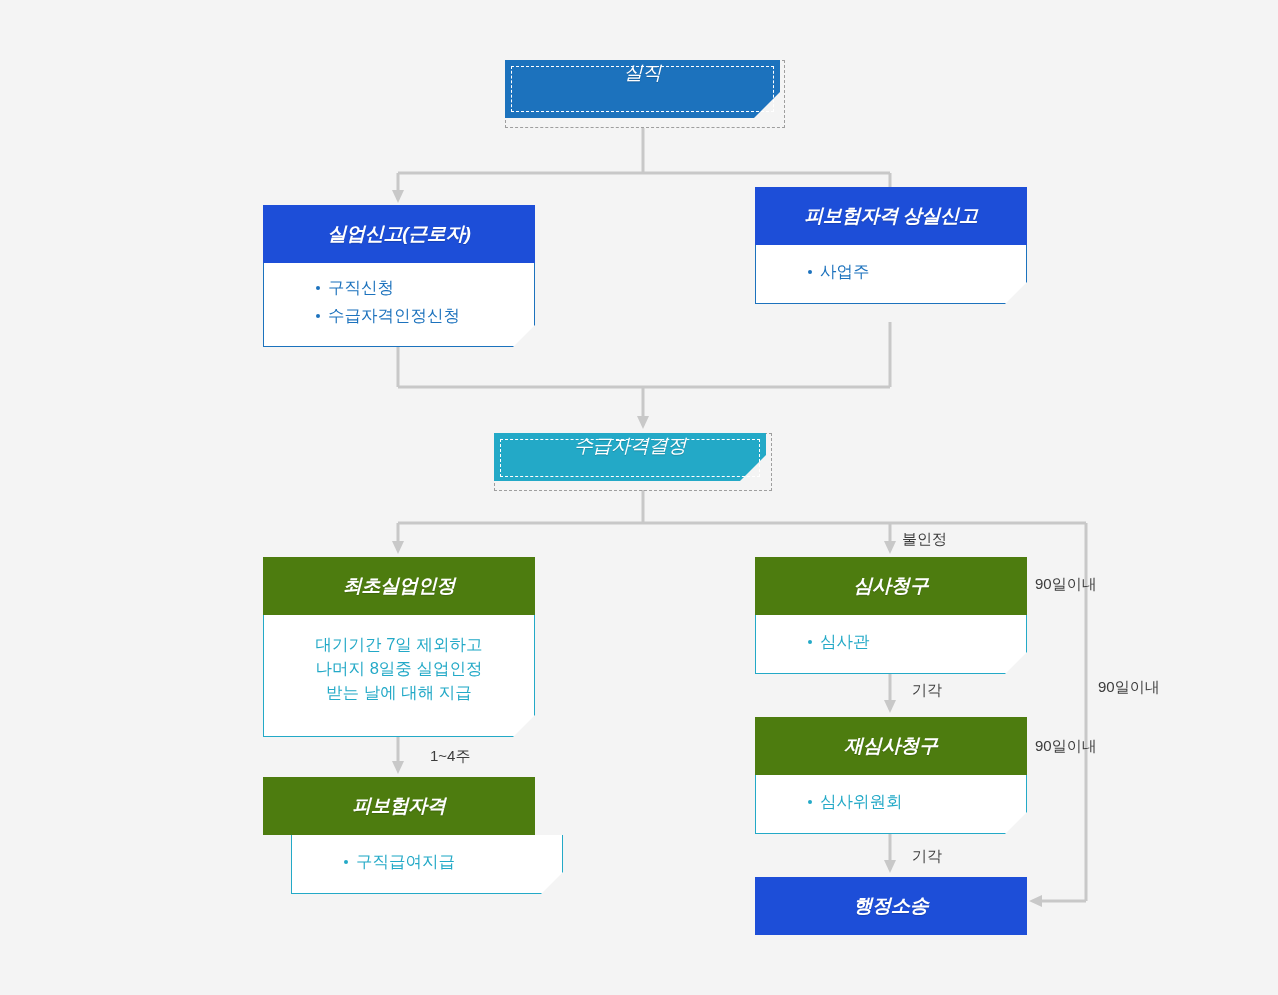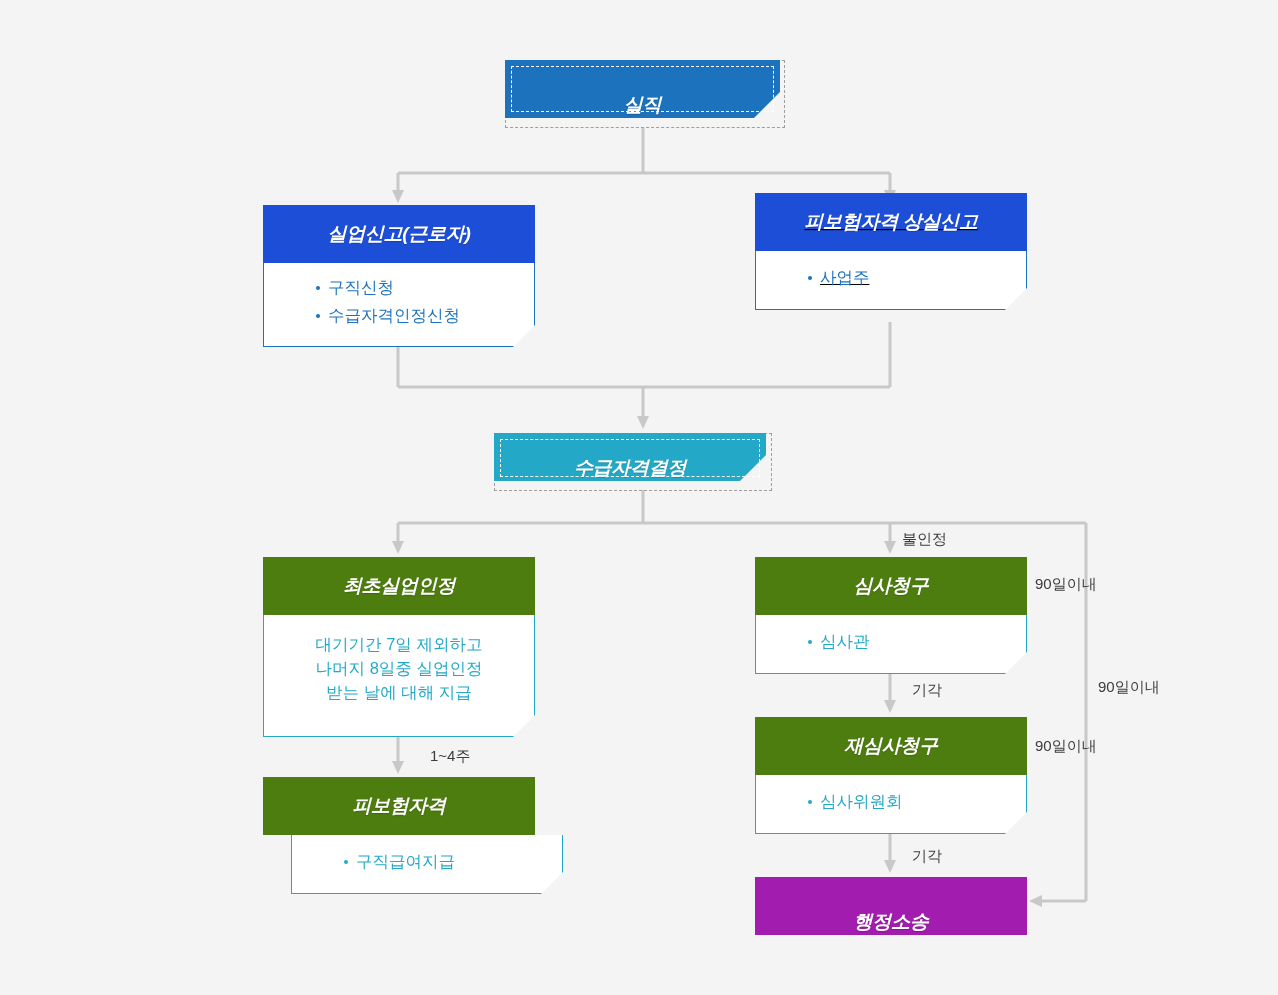--- a/index.html
+++ b/index.html
@@ -96,56 +96,56 @@
     left: 0; top: 0;
     width: 100%;
     height: 100%;
     border: 1px dashed #9e9e9e;
     box-sizing: border-box;
   }
   .ribbon .fill {
     position: absolute;
     box-sizing: border-box;
     display: flex;
-    align-items: flex-end;
+    align-items: flex-start;
+    justify-content: center;
+    color: #fff;
+    font-style: italic;
+    font-weight: normal;
+    letter-spacing: -0.3px;
+    text-shadow: 0 1px 1px rgba(0,0,0,0.18);
+    clip-path: polygon(0 0, 100% 0, 100% calc(100% - 26px), calc(100% - 26px) 100%, 0 100%);
+  }
+  .ribbon .innerdash {
+    position: absolute;
+    border: 1px dashed #ffffff;
+    box-sizing: border-box;
+    pointer-events: none;
+  }
+  .ribbon.blue .fill { background: #1c72bd; }
+  .ribbon.teal .fill { background: #23a9c7; }
+
+  
+  .edge-label {
+    position: absolute;
+    color: #3c3c3c;
+    white-space: nowrap;
+  }
+  .plain-box {
+    position: absolute;
+    box-sizing: border-box;
+    display: flex;
+    align-items: center;
     justify-content: center;
     color: #fff;
     font-style: italic;
     font-weight: bold;
     letter-spacing: -0.3px;
     text-shadow: 0 1px 1px rgba(0,0,0,0.18);
-    clip-path: polygon(0 0, 100% 0, 100% calc(100% - 26px), calc(100% - 26px) 100%, 0 100%);
-  }
-  .ribbon .innerdash {
-    position: absolute;
-    border: 1px dashed #ffffff;
-    box-sizing: border-box;
-    pointer-events: none;
-  }
-  .ribbon.blue .fill { background: #1c72bd; }
-  .ribbon.teal .fill { background: #23a9c7; }
-
-  
-  .edge-label {
-    position: absolute;
-    color: #3c3c3c;
-    white-space: nowrap;
-  }
-  .plain-box {
-    position: absolute;
-    box-sizing: border-box;
-    display: flex;
-    align-items: flex-end;
-    justify-content: center;
-    color: #fff;
-    font-style: italic;
-    font-weight: bold;
-    letter-spacing: -0.3px;
-    text-shadow: 0 1px 1px rgba(0,0,0,0.18);
-    background: #a21caf;
+    background: #1d4ed8;
   }
 </style>
 </head>
 <body>
 
 <div id="canvas">
 
   <svg class="wires" viewBox="0 0 1278 995" xmlns="http://www.w3.org/2000/svg">
     <defs>
       <marker id="ah" markerWidth="14" markerHeight="12" refX="2" refY="6" orient="auto" markerUnits="userSpaceOnUse">
@@ -200,21 +200,21 @@
           <span>구직신청</span>
         </li>
         <li style="margin-top:6px;">
           <span class="bullet-dot"></span>
           <span>수급자격인정신청</span>
         </li>
       </ul>
     </div>
   </div>
 
-  <div class="node blue" style="left:755px; top:193px; width:272px; height:92px;text-decoration:underline;">
+  <div class="node blue" style="left:755px; top:187px; width:272px; height:92px;">
     <div class="hdr" style="height:58px; font-size:19px;">
       <span>피보험자격 상실신고</span>
     </div>
     <div class="body notch-body" style="height:59px; padding:16px 0 0 52px; font-size:16.5px;">
       <ul class="bullets">
         <li>
           <span class="bullet-dot"></span>
           <span>사업주</span>
         </li>
       </ul>

